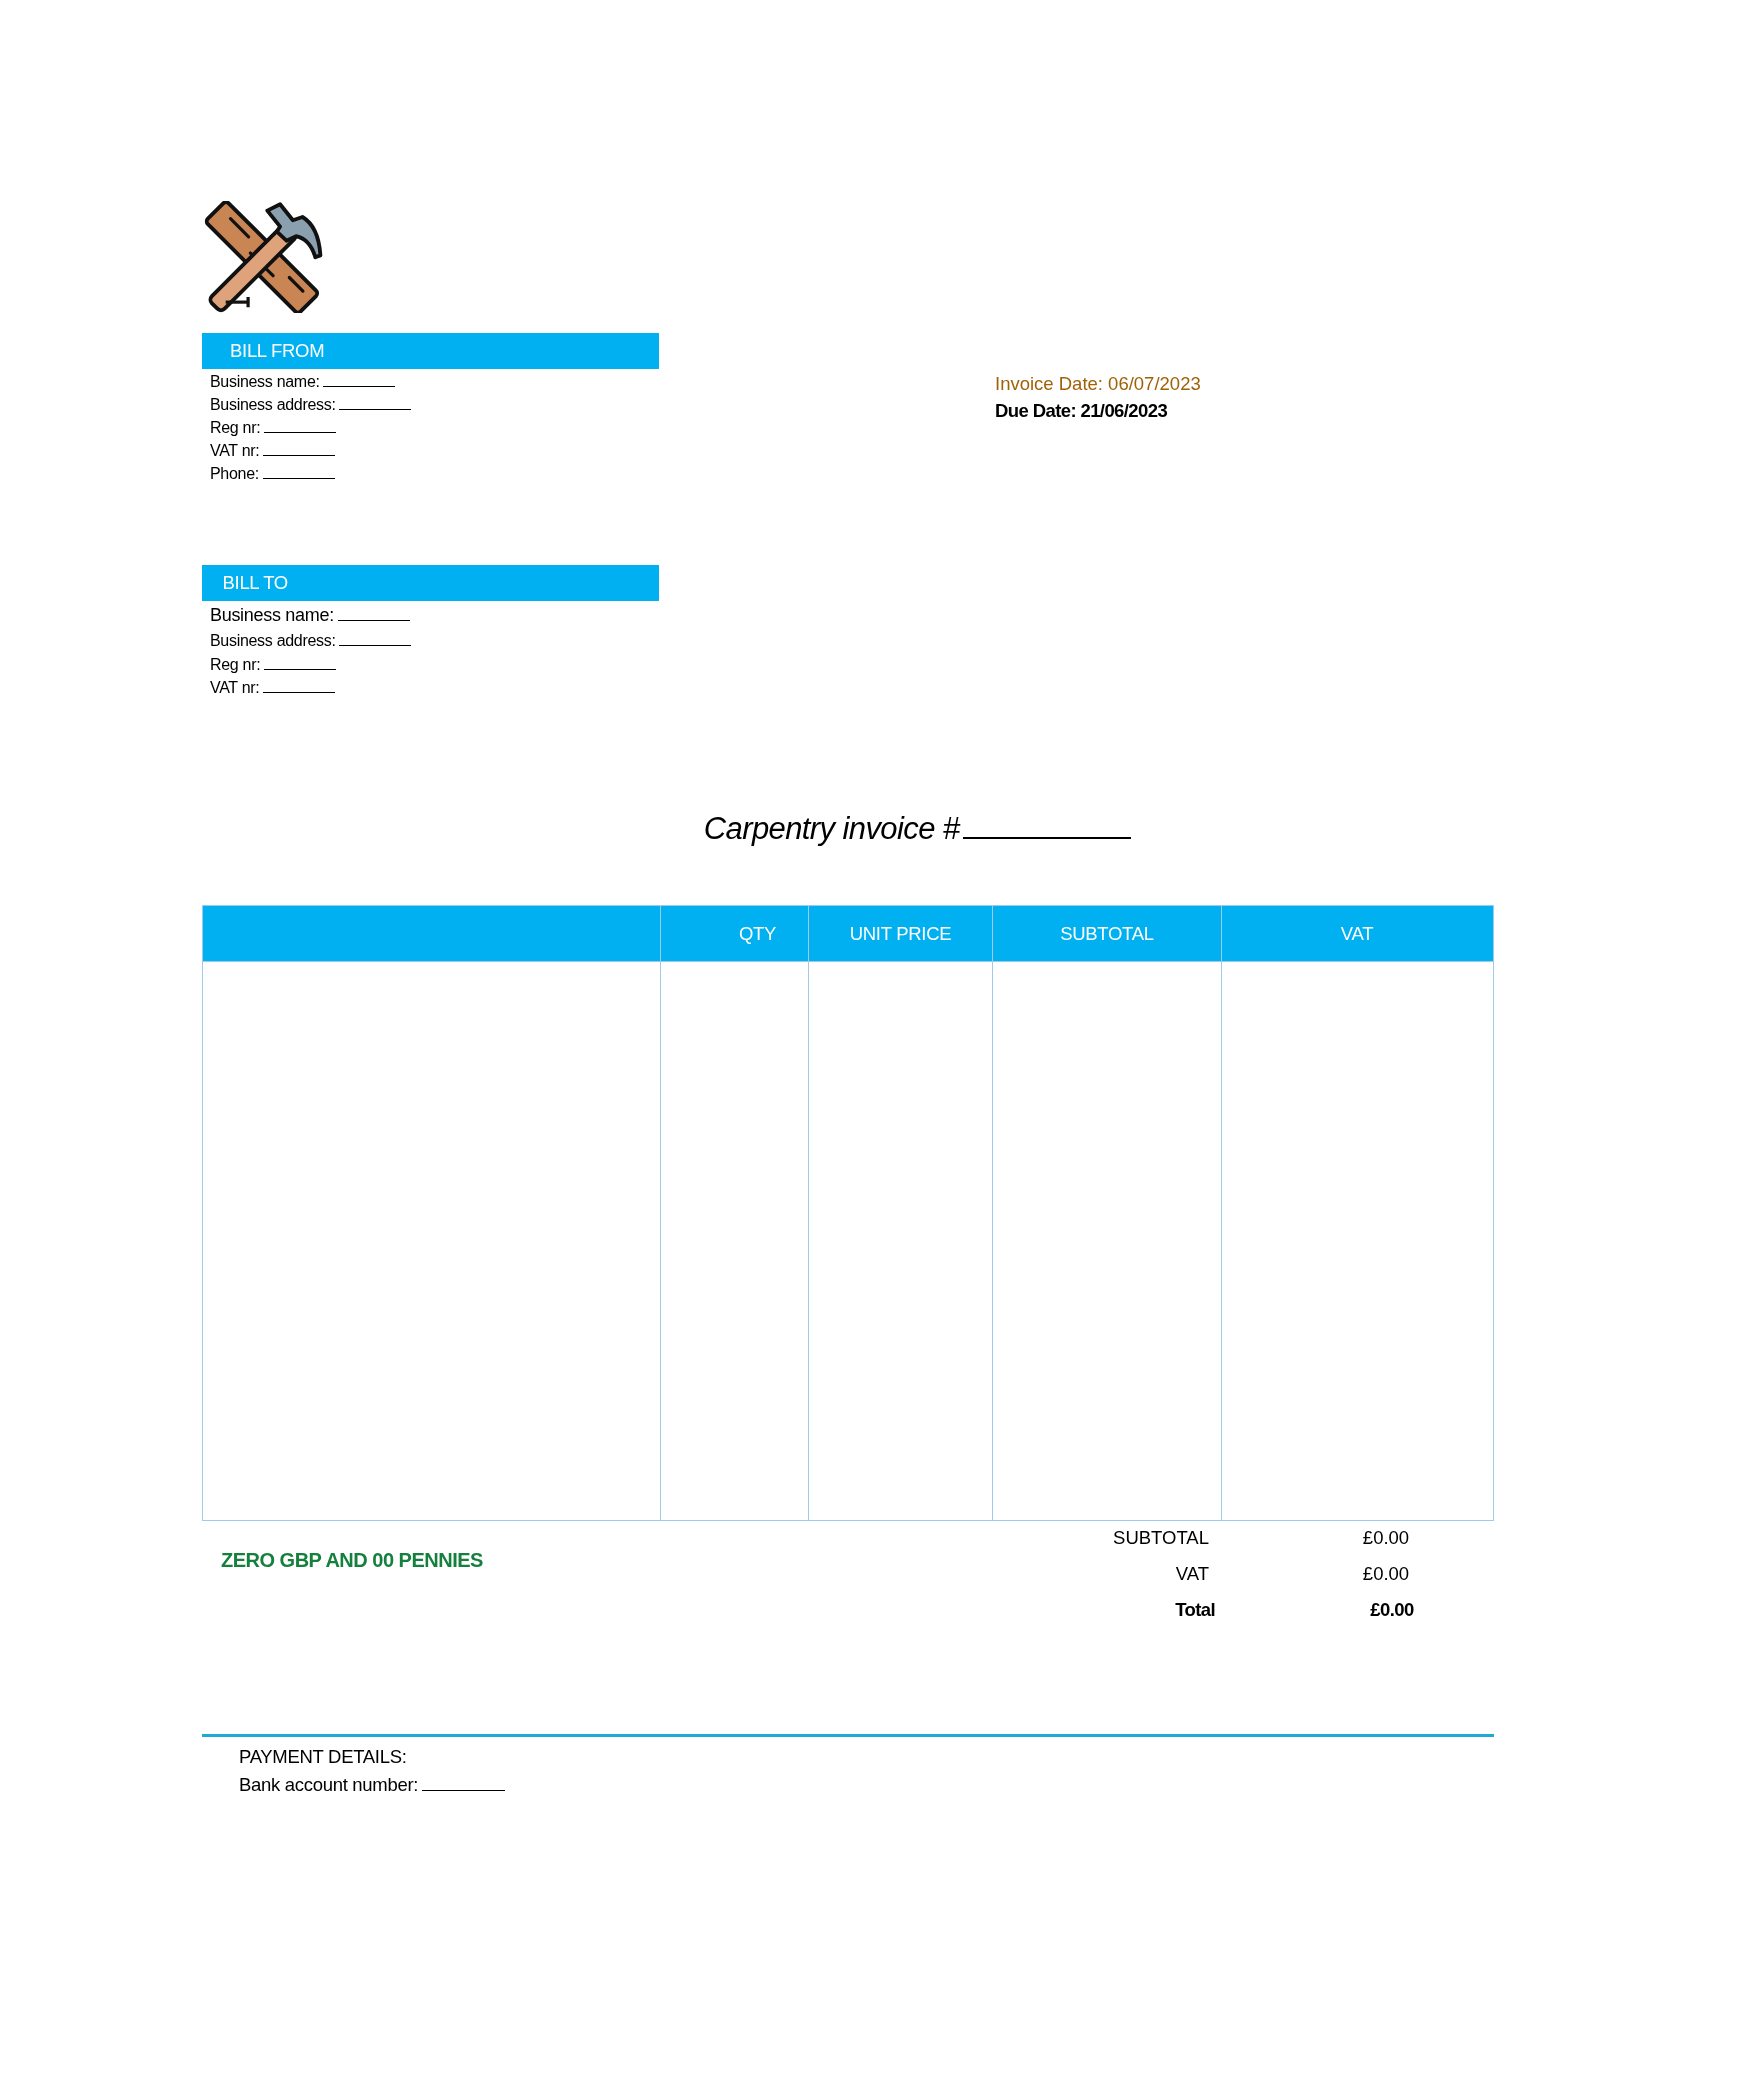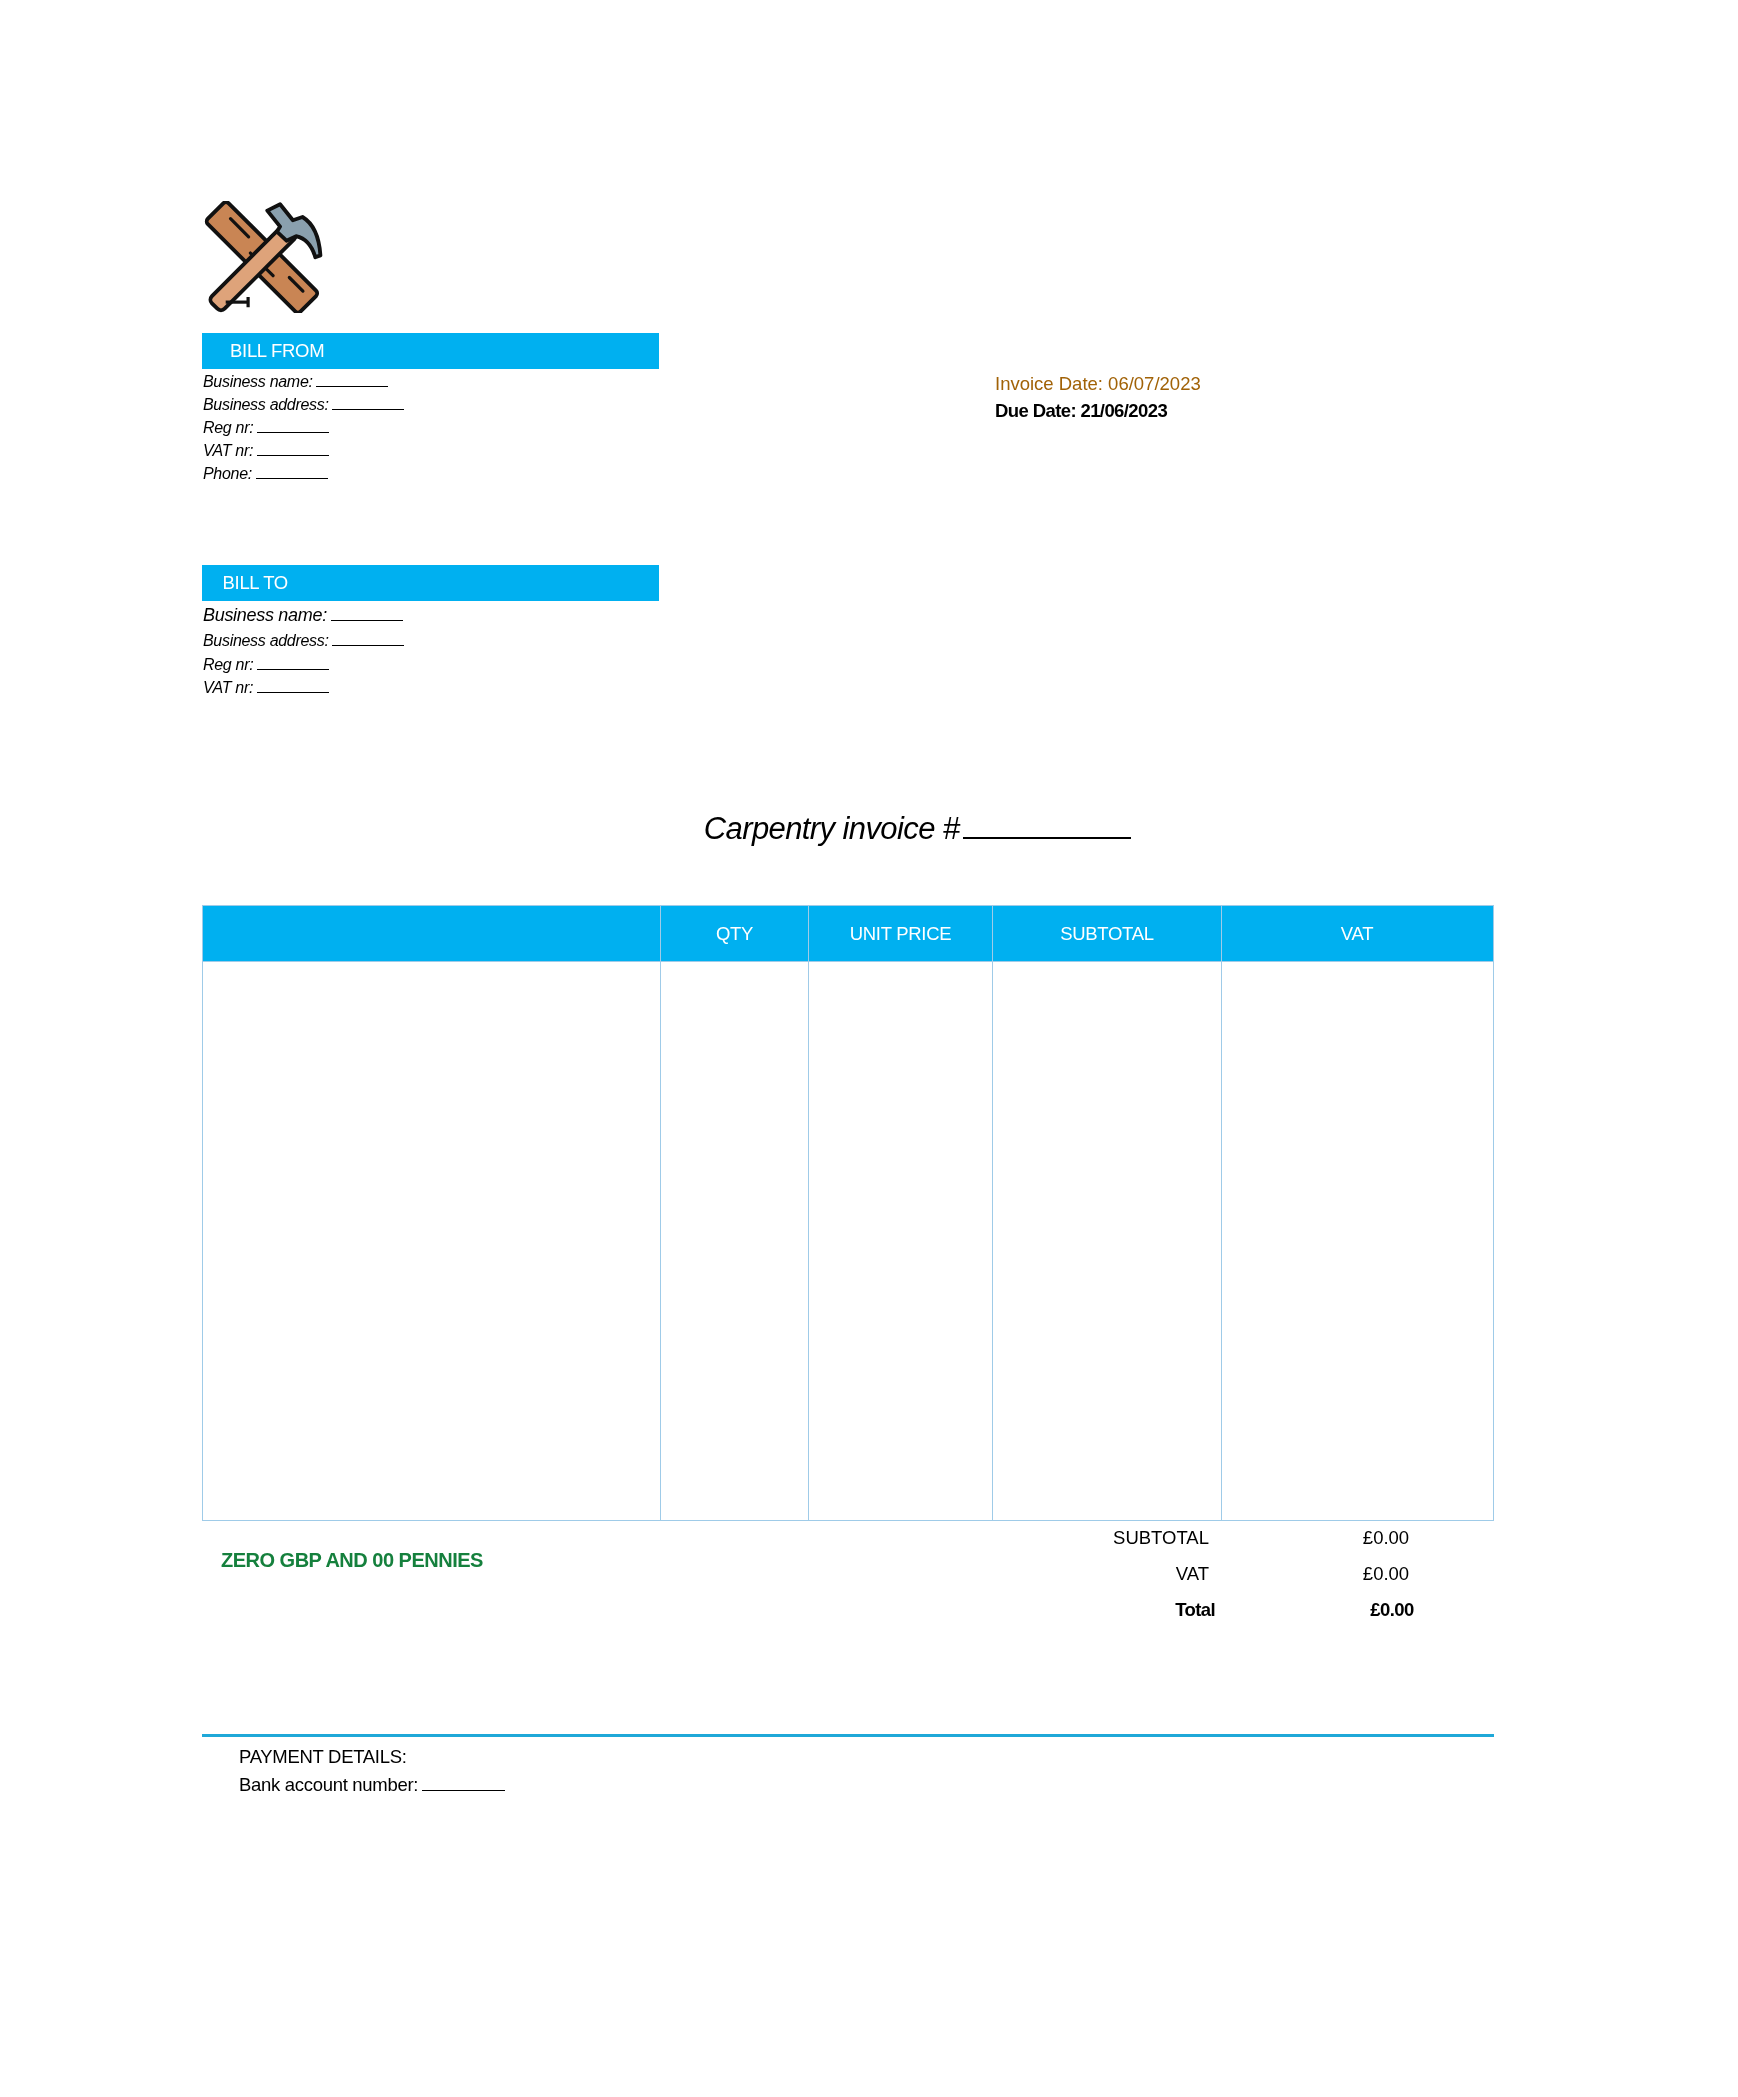--- a/index.html
+++ b/index.html
@@ -4,21 +4,21 @@
 <style>
   html, body { margin:0; padding:0; background:#ffffff; }
   body { width:1739px; height:2097px; position:relative; overflow:hidden;
          font-family:"Liberation Sans", sans-serif; color:#000; }
   .abs { position:absolute; }
   .logo { left:200px; top:201px; width:125px; height:112px; }
   .bar { background:#00b0f0; color:#fff; font-size:18.5px; height:36px; line-height:36px;
          padding-left:20.5px; box-sizing:border-box; letter-spacing:-0.3px; }
   .bill-from-bar { left:202px; top:333px; width:457px;padding-left:28px; }
   .bill-to-bar { left:202px; top:565px; width:457px; }
-  .fields { left:203px; font-size:16px; letter-spacing:-0.3px;font-style:italic; }
+  .fields { left:210px; font-size:16px; letter-spacing:-0.3px; }
   .fields .row { height:23px; line-height:23px; white-space:nowrap; }
   .blank { display:inline-block; width:72px; border-bottom:1.9px solid #000; height:14px; vertical-align:baseline; margin-left:3.8px; }
   .bill-from-fields { top:370px; }
   .bill-to-fields { top:601px; }
   .bill-to-fields .row:first-child { font-size:18px; height:28px; line-height:28px; }
   .bill-to-fields .row:nth-child(2) { height:24px; line-height:24px; }
   .dates { left:995px; top:370px; font-size:18.5px; }
   .dates .inv { color:#a16207; height:27px; line-height:27px; }
   .dates .due { font-weight:bold; height:27px; line-height:27px; letter-spacing:-0.6px; }
   .title { left:0; width:1739px; top:811px; text-align:center; font-size:31px; font-style:italic; letter-spacing:-0.6px;padding-left:48px; }
@@ -86,21 +86,21 @@
   <div class="row"><span>Reg nr:</span><span class="blank"></span></div>
   <div class="row"><span>VAT nr:</span><span class="blank"></span></div>
 </div>
 
 <div class="abs title">
   <span>Carpentry invoice #</span><span class="blank-title"></span>
 </div>
 
 <div class="abs table">
   <div class="thead">
-    <div class="th" style="left:458px;width:147px;">QTY</div>
+    <div class="th" style="left:481px;width:147px;">QTY</div>
     <div class="th" style="left:606px;width:183px;">UNIT PRICE</div>
     <div class="th" style="left:790px;width:228px;">SUBTOTAL</div>
     <div class="th" style="left:1019px;width:270px;">VAT</div>
   </div>
   <div class="head-line"></div>
   <div class="col-line" style="left:457px;"></div>
   <div class="col-line" style="left:605px;"></div>
   <div class="col-line" style="left:789px;"></div>
   <div class="col-line" style="left:1018px;"></div>
   <div class="abs" style="left:0;top:56px;width:1289px;height:557px;"></div>

